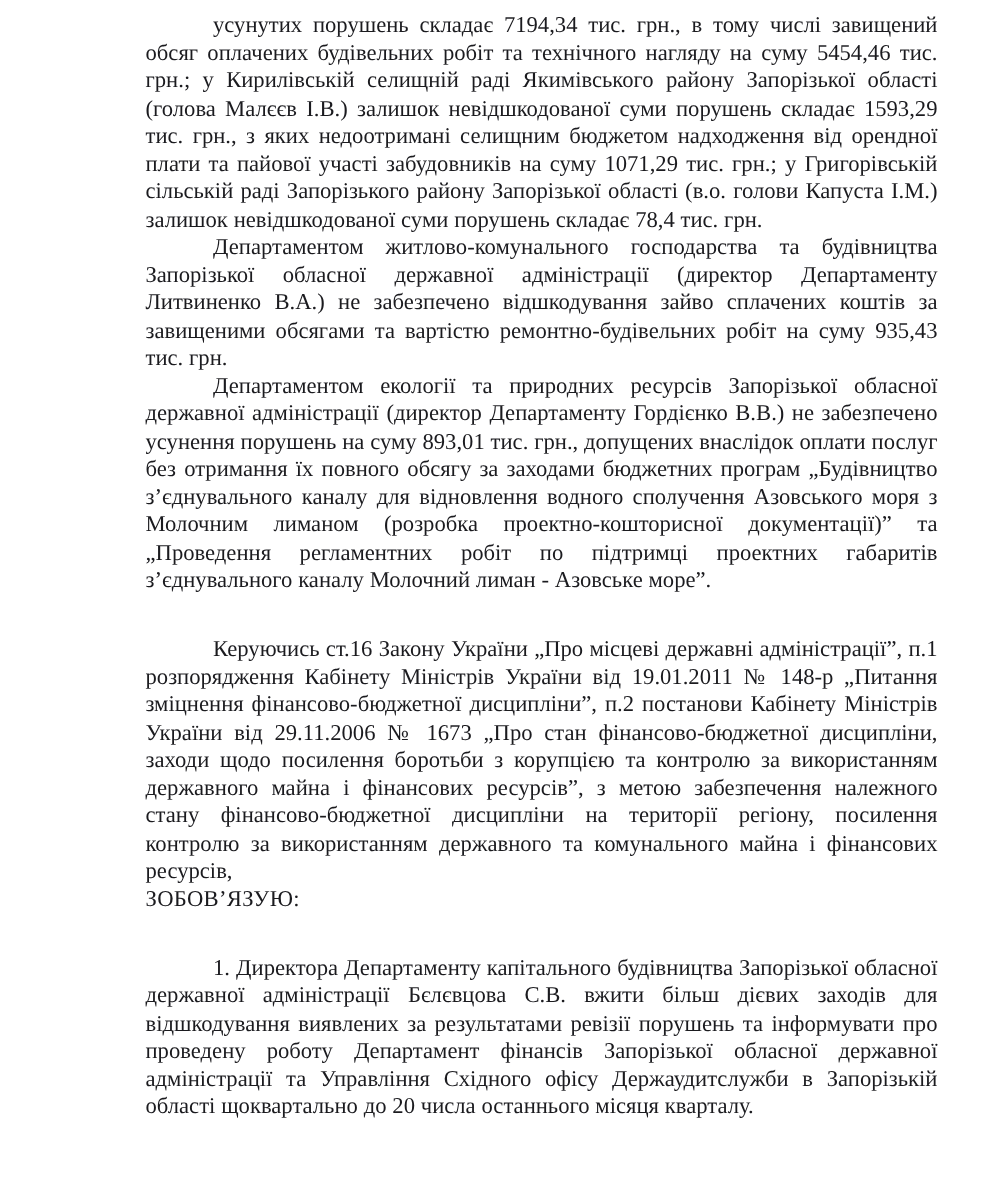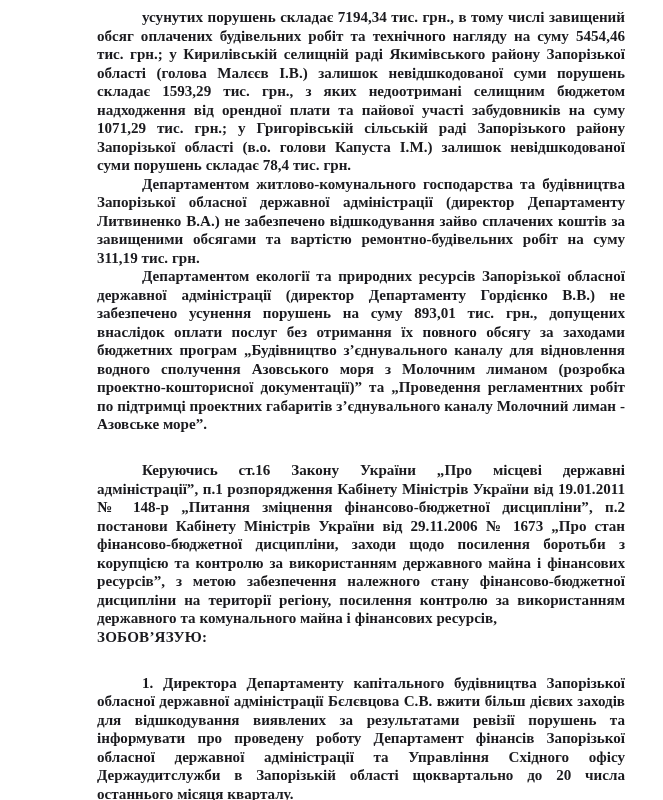--- a/index.html
+++ b/index.html
@@ -28,49 +28,48 @@
     margin: 0;
     padding: 0;
     font-size: 15.1px;
     line-height: 18.5px;
     text-align: justify;
     text-justify: inter-word;
     text-indent: 45px;
     hyphens: none;
     -webkit-hyphens: none;
     word-spacing: 0.1px;
-    font-weight: bold;
   }
   .spacer-line {
     height: 18.5px;
   }
   .spacer-half {
     height: 9px;
   }
   .oath {
     margin: 0;
     padding: 0;
     font-size: 15.1px;
     line-height: 18.5px;
-    font-weight: bold;
+    font-weight: normal;
     text-indent: 0;
     text-align: left;
     letter-spacing: 0.2px;
   }
 </style>
 </head>
 <body>
 
 <div id="document-page">
   <div class="doc-body">
 
     <p class="para">усунутих порушень складає 7194,34 тис. грн., в тому числі завищений обсяг оплачених будівельних робіт та технічного нагляду на суму 5454,46 тис. грн.; у Кирилівській селищній раді Якимівського району Запорізької області (голова Малєєв І.В.) залишок невідшкодованої суми порушень складає 1593,29  тис. грн., з яких недоотримані селищним бюджетом надходження від орендної плати та пайової участі забудовників на суму 1071,29 тис. грн.; у Григорівській сільській раді Запорізького району Запорізької області (в.о. голови Капуста І.М.) залишок невідшкодованої суми порушень складає 78,4 тис. грн.</p>
 
 
-    <p class="para">Департаментом житлово-комунального господарства та будівництва Запорізької обласної державної адміністрації (директор Департаменту Литвиненко В.А.) не забезпечено відшкодування зайво сплачених коштів за завищеними обсягами та вартістю ремонтно-будівельних робіт на суму 311,19 тис. грн.</p>
+    <p class="para">Департаментом житлово-комунального господарства та будівництва Запорізької обласної державної адміністрації (директор Департаменту Литвиненко В.А.) не забезпечено відшкодування зайво сплачених коштів за завищеними обсягами та вартістю ремонтно-будівельних робіт на суму 935,43 тис. грн.</p>
 
     <p class="para">Департаментом екології та природних ресурсів Запорізької обласної державної адміністрації (директор Департаменту Гордієнко В.В.) не забезпечено усунення порушень на суму 893,01 тис. грн., допущених внаслідок оплати послуг без отримання їх повного обсягу за заходами бюджетних програм „Будівництво з’єднувального каналу для відновлення водного сполучення Азовського моря з Молочним лиманом (розробка проектно-кошторисної документації)” та „Проведення регламентних робіт по підтримці проектних габаритів з’єднувального каналу Молочний лиман - Азовське море”.</p>
 
     <div class="spacer-line"></div>
     <div class="spacer-half"></div>
 
     <p class="para">Керуючись ст.16 Закону України „Про місцеві державні адміністрації”, п.1 розпорядження Кабінету Міністрів України від 19.01.2011 № 148-р „Питання зміцнення фінансово-бюджетної дисципліни”, п.2 постанови Кабінету Міністрів України від 29.11.2006 № 1673 „Про стан фінансово-бюджетної дисципліни, заходи щодо посилення боротьби з корупцією та контролю за використанням державного майна і фінансових ресурсів”, з метою забезпечення належного стану фінансово-бюджетної дисципліни на території регіону, посилення контролю за використанням державного та комунального майна і фінансових ресурсів,</p>
 
     <p class="oath">ЗОБОВ’ЯЗУЮ:</p>
 

